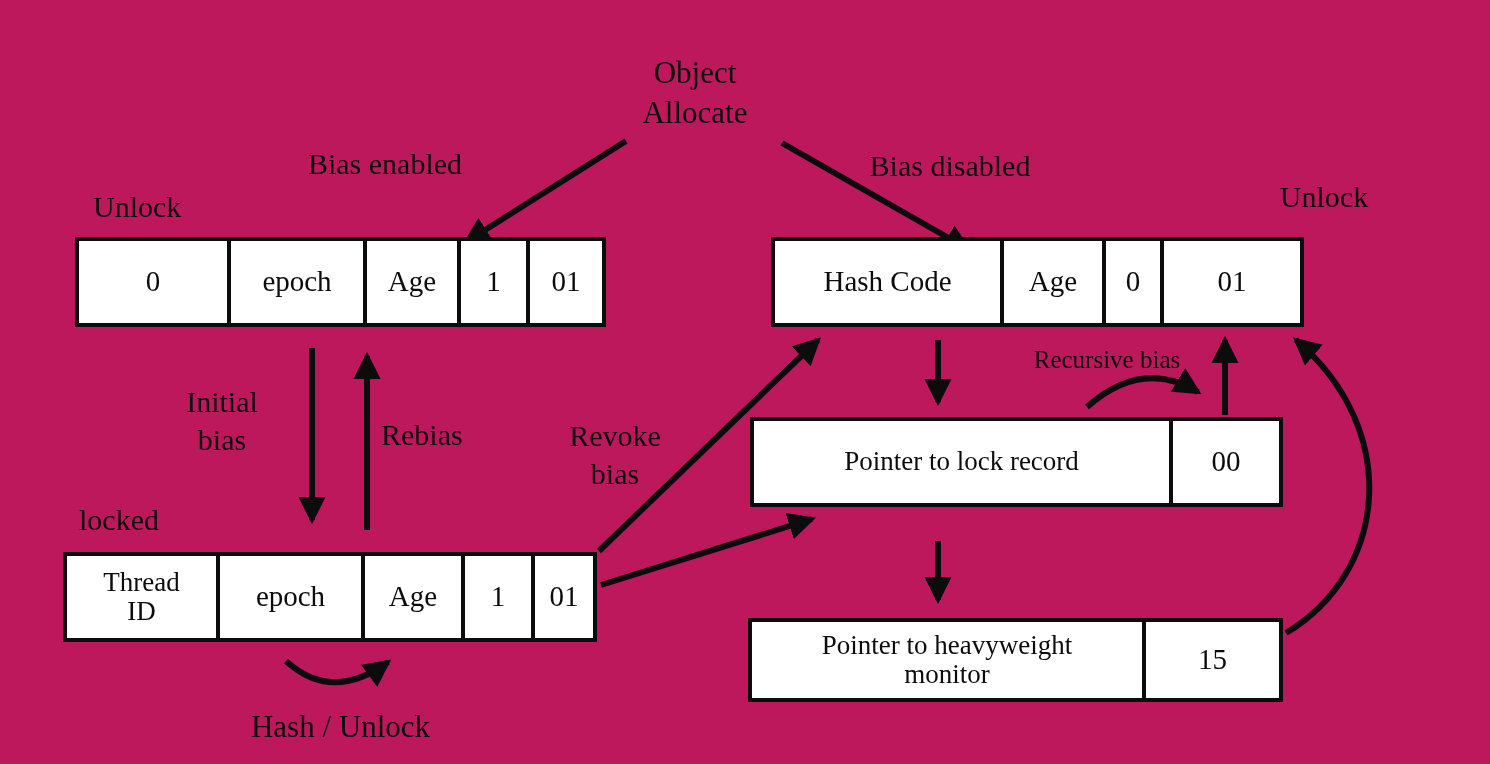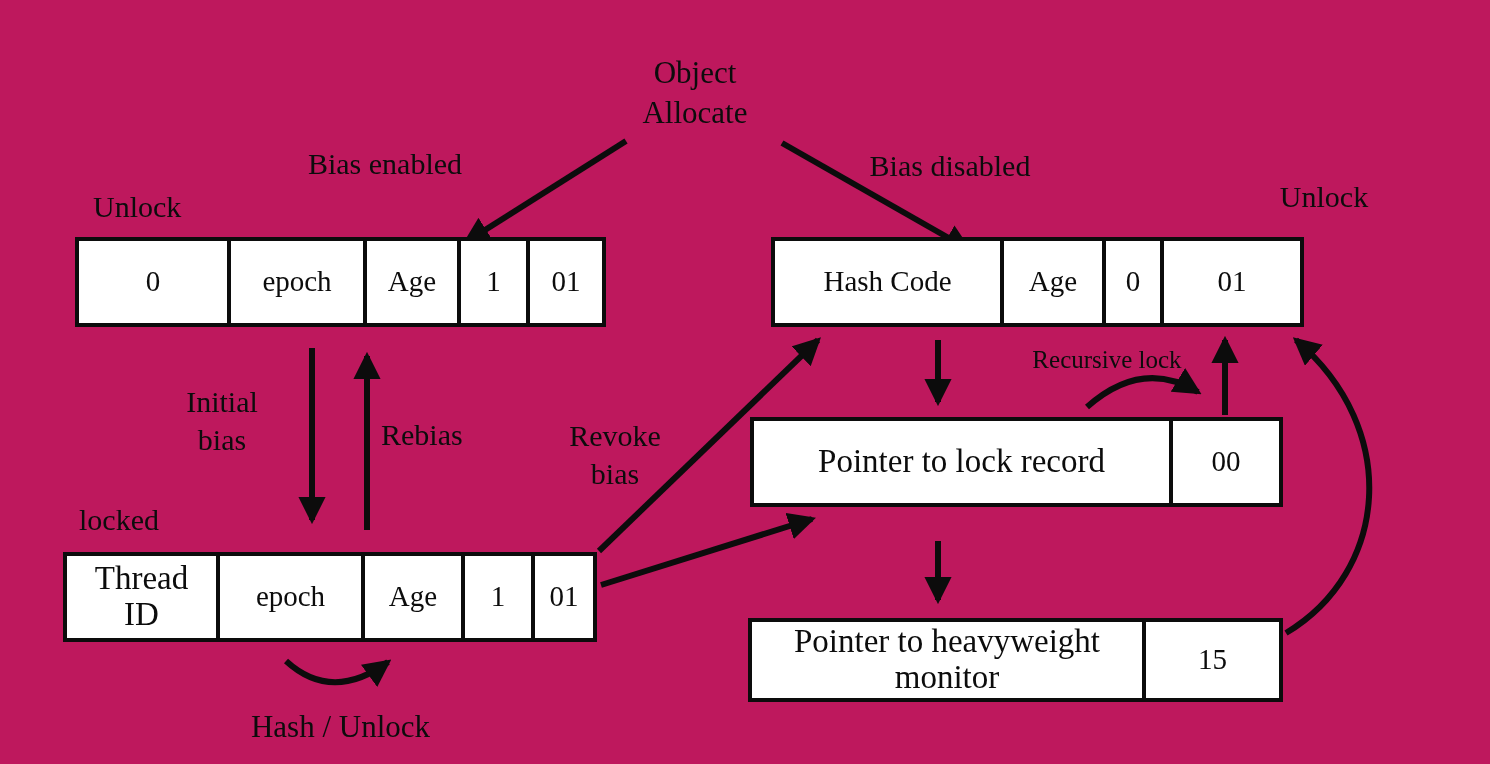--- a/index.html
+++ b/index.html
@@ -36,21 +36,21 @@
     justify-content: center;
     border-left: 4px solid #0c0c0c;
     font-size: 29px;
     text-align: center;
     line-height: 1.08;
     white-space: pre-line;
     color: #0c0c0c;
     overflow: hidden;
   }
   .record .cell:first-child { border-left: none; }
-  .cell.sm { font-size: 33px; }
+  .cell.sm { font-size: 27px; }
   svg.arrows {
     position: absolute;
     left: 0; top: 0;
     width: 1490px; height: 764px;
     pointer-events: none;
   }
   svg.arrows path {
     fill: none;
     stroke: #0c0c0c;
     stroke-width: 6;
@@ -87,21 +87,21 @@
   <div class="lbl" style="left:830px; top:147px; width:240px;">Bias disabled</div>
   <div class="lbl left-align" style="left:93px; top:188px;">Unlock</div>
   <div class="lbl" style="left:1234px; top:178px; width:180px;">Unlock</div>
   <div class="lbl" style="left:142px; top:383px; width:160px;">Initial
 bias</div>
   <div class="lbl left-align" style="left:381px; top:416px;">Rebias</div>
   <div class="lbl" style="left:535px; top:417px; width:160px;">Revoke
 bias</div>
   <div class="lbl left-align" style="left:79px; top:501px;">locked</div>
   <div class="lbl" style="left:218px; top:707px; width:245px; font-size:31px;">Hash / Unlock</div>
-  <div class="lbl small" style="left:1007px; top:344px; width:200px;">Recursive lock</div>
+  <div class="lbl small" style="left:1007px; top:344px; width:200px;">Recursive bias</div>
 
   <div class="record" style="left:75px; top:237px; width:531px; grid-template-columns:148px 136px 94px 69px auto;">
     <div class="cell">0</div>
     <div class="cell">epoch</div>
     <div class="cell">Age</div>
     <div class="cell">1</div>
     <div class="cell">01</div>
   </div>
 
   <div class="record" style="left:750px; top:237px; width:533px; grid-template-columns:225px 102px 58px auto;margin-left:21px;">

